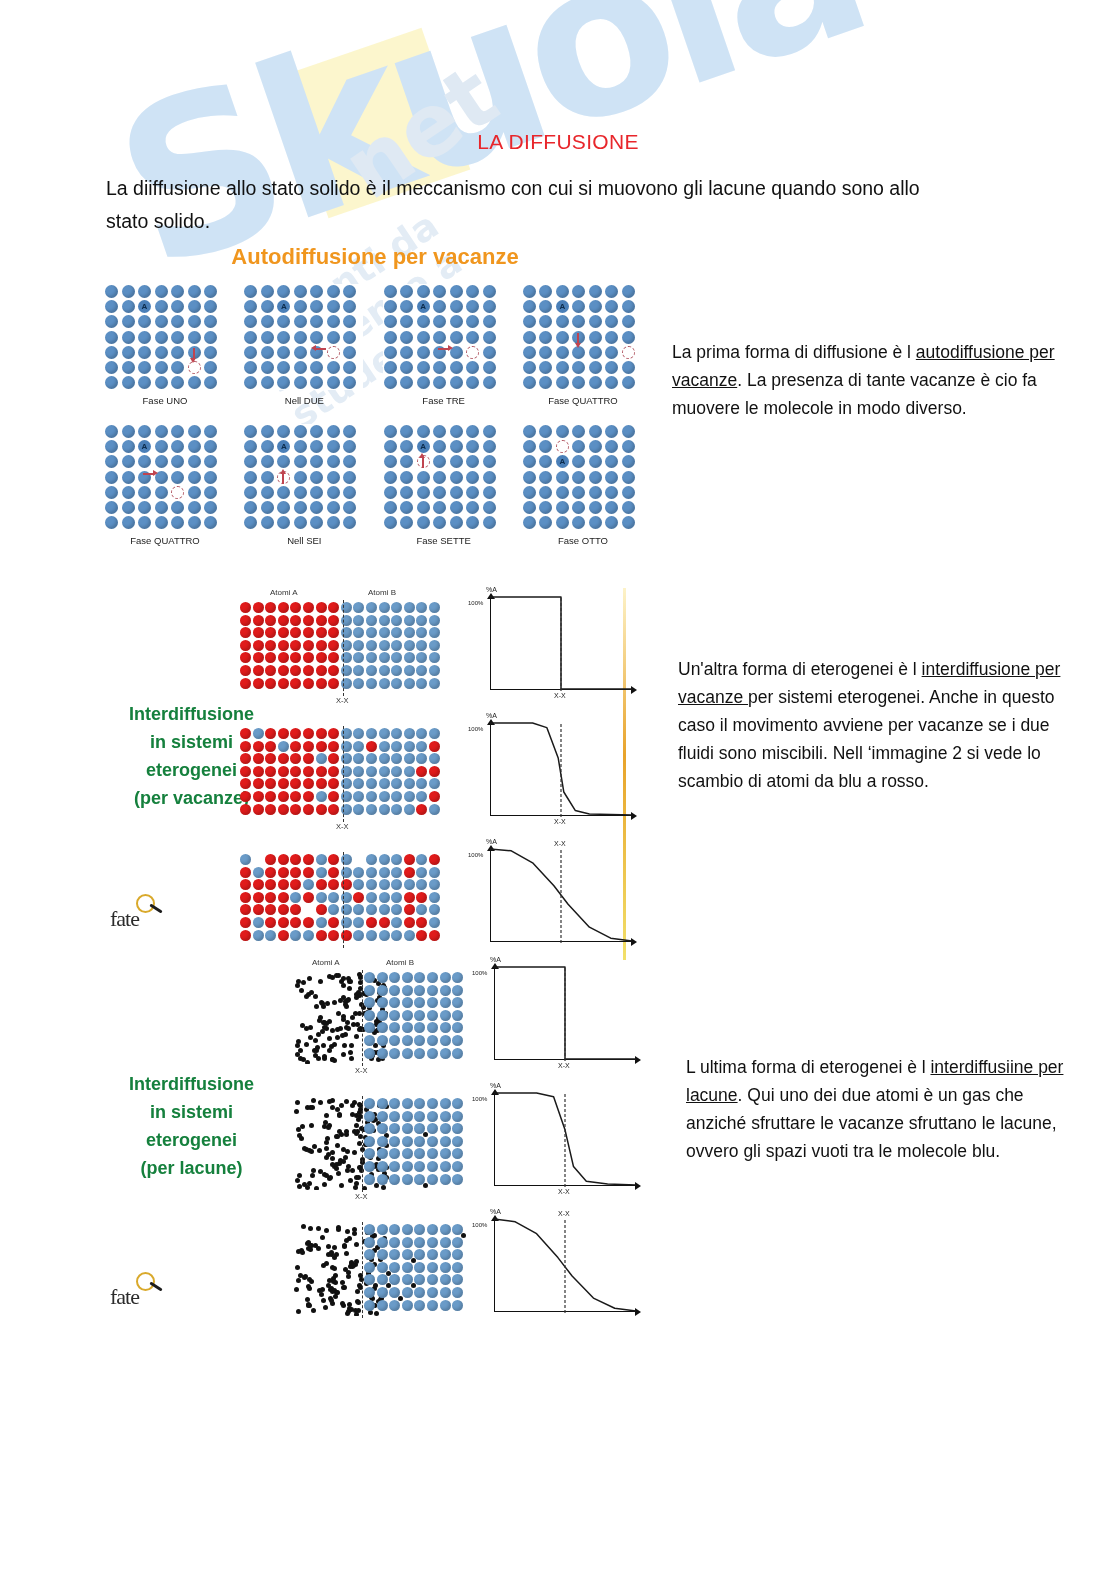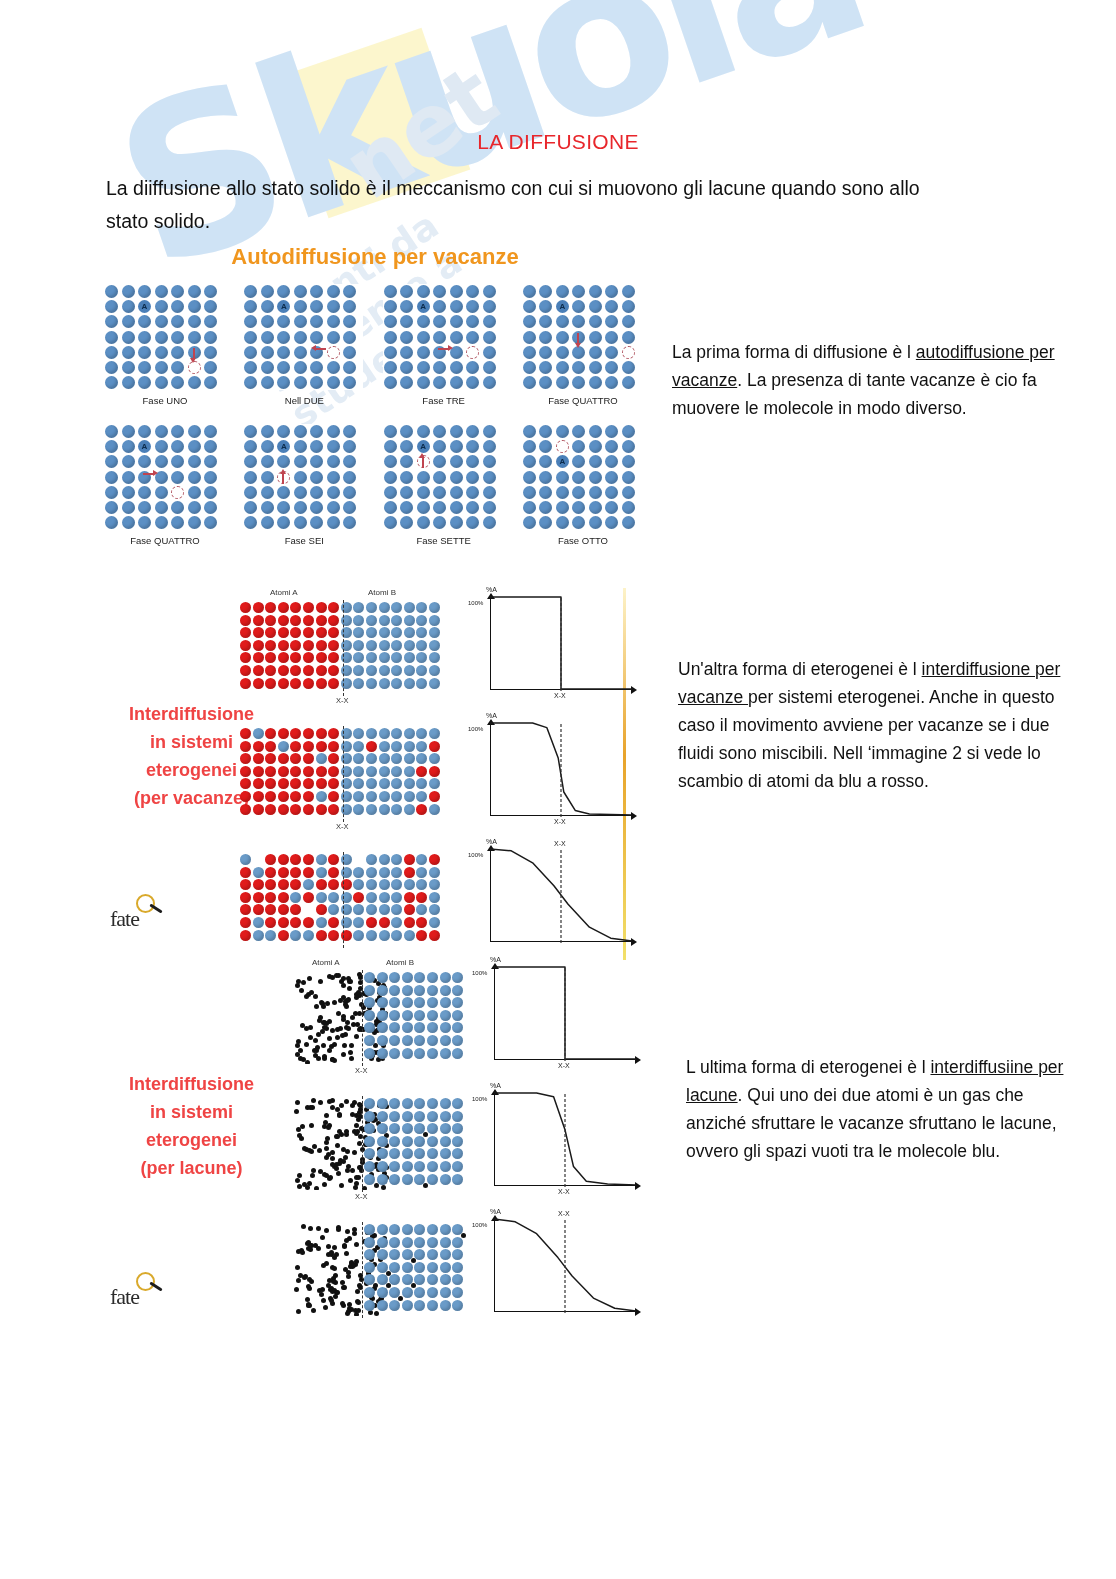--- a/index.html
+++ b/index.html
@@ -62,21 +62,21 @@
         border-top:3.5px solid transparent;border-bottom:3.5px solid transparent;
         border-right:5px solid #c0444f;border-left:0;}
   .fase-label{text-align:center;font-size:9.5px;color:#222;margin-top:5px;
               font-family:Liberation Sans, sans-serif;}
 
   
   .bigfig{position:absolute;z-index:3;}
   #fig2{left:104px;top:588px;width:540px;height:372px;}
   #fig3{left:104px;top:958px;width:540px;height:380px;}
   .fig-side{position:absolute;left:0;top:0;width:175px;text-align:center;
-            font-size:18px;font-weight:700;color:#ef4444;line-height:28px;}
+            font-size:18px;font-weight:700;color:#15803d;line-height:28px;}
   #fig2 .fig-side{top:112px;}
   #fig3 .fig-side{top:112px;}
   .yellow-edge{position:absolute;right:18px;top:0;width:3px;height:100%;
                background:linear-gradient(180deg,#fdf3c9,#e8a32b 45%,#f2e06a);}
   .panel-row{position:absolute;left:136px;width:400px;height:116px;}
   .colhead{position:absolute;font-size:8px;color:#333;}
   .xx-label{position:absolute;font-size:7.5px;color:#333;}
   .dashline{position:absolute;width:0;border-left:1.3px dashed #333;}
 
   .grid-box{position:absolute;left:0;top:14px;width:205px;height:92px;}
@@ -448,21 +448,21 @@
           <div class="at" style="left: 100px; top: 76.9px;"></div>
           <div class="at" style="left: 1px; top: 92.08px;"></div>
           <div class="at" style="left: 17.5px; top: 92.08px;"></div>
           <div class="at" style="left: 34px; top: 92.08px;"></div>
           <div class="at" style="left: 50.5px; top: 92.08px;"></div>
           <div class="at" style="left: 67px; top: 92.08px;"></div>
           <div class="at" style="left: 83.5px; top: 92.08px;"></div>
           <div class="at" style="left: 100px; top: 92.08px;"></div>
           <div class="arw v vup" style="left: 39px; top: 48.54px;"></div>
         </div>
-        <div class="fase-label">Fase SEI</div>
+        <div class="fase-label">Nell SEI</div>
       </div>
     <div class="fase-cell">
         <div class="lattice">
           <div class="at" style="left: 1px; top: 1px;"></div>
           <div class="at" style="left: 17.5px; top: 1px;"></div>
           <div class="at" style="left: 34px; top: 1px;"></div>
           <div class="at" style="left: 50.5px; top: 1px;"></div>
           <div class="at" style="left: 67px; top: 1px;"></div>
           <div class="at" style="left: 83.5px; top: 1px;"></div>
           <div class="at" style="left: 100px; top: 1px;"></div>

